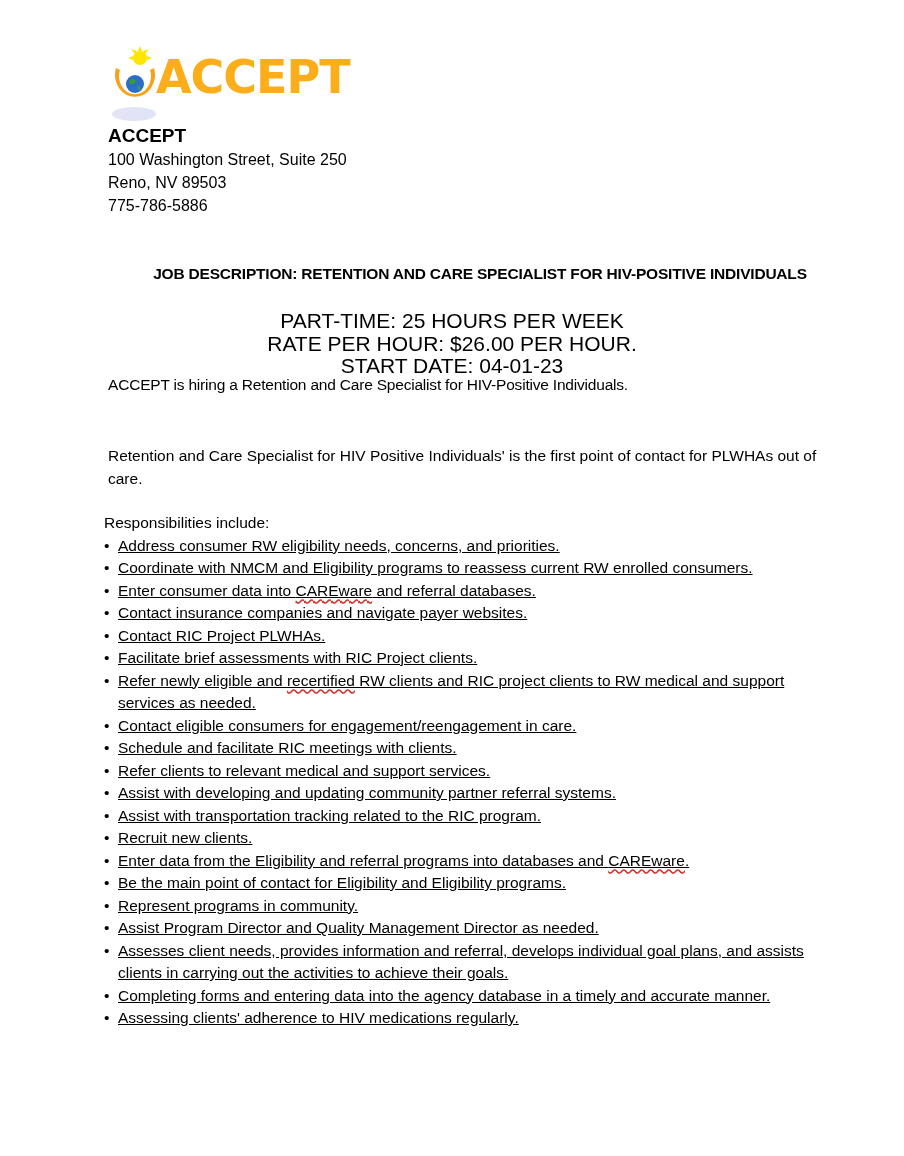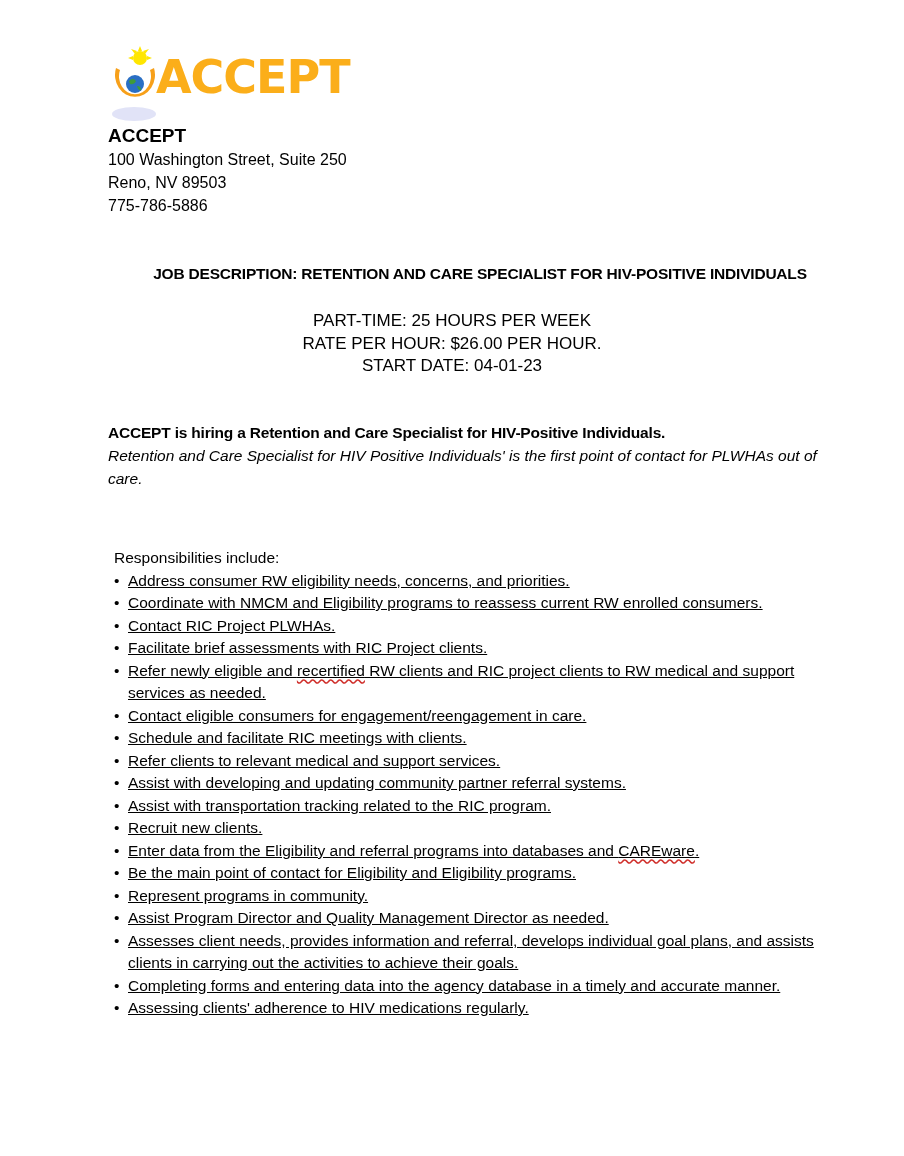--- a/index.html
+++ b/index.html
@@ -14,25 +14,25 @@
     font-size: 46px; letter-spacing: -1px; color: #fbae1a; line-height: 1;
   }
   .org { position: absolute; left: 108px; top: 124px; font-size: 16px; line-height: 23px; }
   .org-name { font-weight: bold; font-size: 19px; line-height: 24px; }
   .title {
     position: absolute; left: 0; width: 904px; top: 265px; text-align: center;
     font-weight: bold; font-size: 15.5px; letter-spacing: -0.2px; margin-left: 28px;
   }
   .terms {
     position: absolute; left: 0; width: 904px; top: 310px; text-align: center;
-    font-size: 17px; line-height: 22.5px;
+    font-size: 21px; line-height: 22.5px;
   }
-  .hiring { position: absolute; left: 108px; top: 424px; font-weight: bold; font-size: 15.5px; letter-spacing: -0.2px; }
-  .intro { position: absolute; left: 108px; top: 445px; width: 710px; font-size: 15.5px; line-height: 22.5px; font-style: italic; }
-  .resp { position: absolute; left: 114px; top: 512px; width: 700px; font-size: 15.5px; line-height: 22.5px; margin-top: 35px; }
+  .hiring { position: absolute; left: 108px; top: 376px; font-weight: normal; font-size: 15.5px; letter-spacing: -0.2px; }
+  .intro { position: absolute; left: 108px; top: 445px; width: 710px; font-size: 15.5px; line-height: 22.5px; }
+  .resp { position: absolute; left: 104px; top: 512px; width: 700px; font-size: 15.5px; line-height: 22.5px; }
   .resp ul { list-style: none; margin: 0; padding: 0; text-decoration: underline; }
   .resp li { position: relative; padding-left: 14px; }
   .resp li::before { content: "\2022"; position: absolute; left: 0; top: 0; }
   .squiggle { text-decoration: underline wavy #d0312d; text-underline-offset: 3px; }
 </style>
 </head>
 <body>
 
 <div class="logo">
   <svg width="50" height="78" viewBox="0 0 50 78" style="position:absolute;left:0;top:0;">
@@ -69,20 +69,22 @@
 
 <div class="hiring">ACCEPT is hiring a Retention and Care Specialist for HIV-Positive Individuals.</div>
 
 <div class="intro">Retention and Care Specialist for HIV Positive Individuals' is the first point of contact for PLWHAs out of care.</div>
 
 <div class="resp">
   <div>Responsibilities include:</div>
   <ul id="resp-list">
       <li>Address consumer RW eligibility needs, concerns, and priorities.</li>
       <li>Coordinate with NMCM and Eligibility programs to reassess current RW enrolled consumers.</li>
+      <li>Enter consumer data into <span class="squiggle">CAREware</span> and referral databases.</li>
+      <li>Contact insurance companies and navigate payer websites.</li>
       <li>Contact RIC Project PLWHAs.</li>
       <li>Facilitate brief assessments with RIC Project clients.</li>
       <li>Refer newly eligible and <span class="squiggle">recertified</span> RW clients and RIC project clients to RW medical and support services as needed.</li>
       <li>Contact eligible consumers for engagement/reengagement in care.</li>
       <li>Schedule and facilitate RIC meetings with clients.</li>
       <li>Refer clients to relevant medical and support services.</li>
       <li>Assist with developing and updating community partner referral systems.</li>
       <li>Assist with transportation tracking related to the RIC program.</li>
       <li>Recruit new clients.</li>
       <li>Enter data from the Eligibility and referral programs into databases and <span class="squiggle">CAREware</span>.</li>

